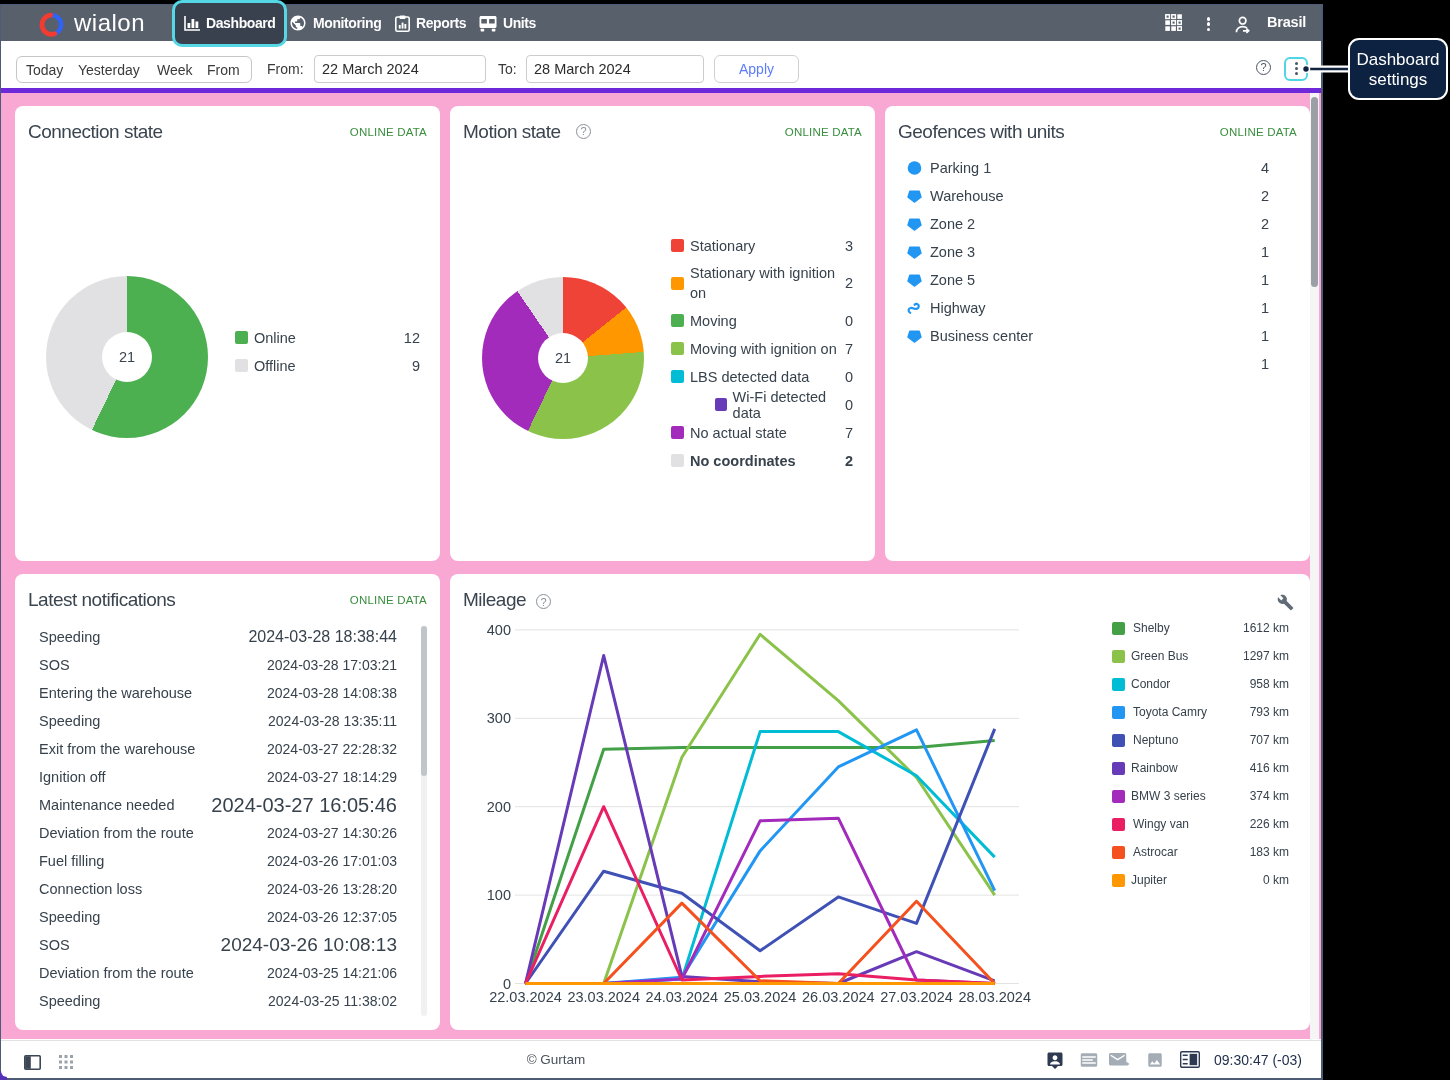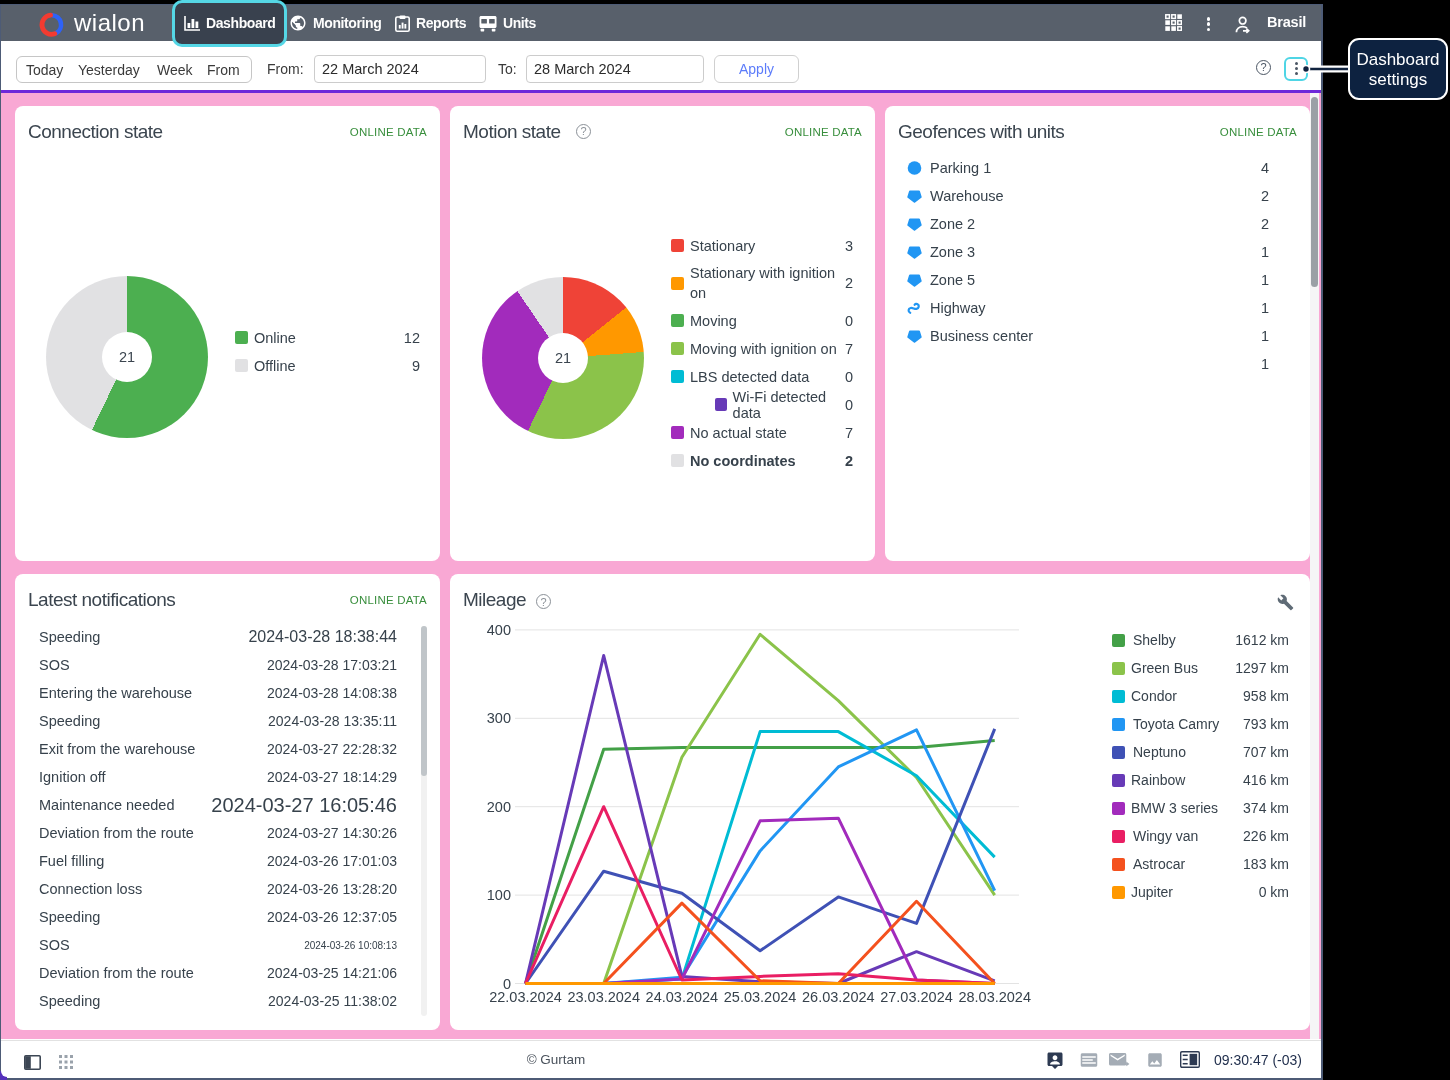--- a/index.html
+++ b/index.html
@@ -5,21 +5,21 @@
   * { margin:0; padding:0; box-sizing:border-box; }
   html,body { width:1450px; height:1080px; background:#000; font-family:"Liberation Sans", sans-serif; overflow:hidden; }
   .abs { position:absolute; }
   .app { position:absolute; left:0; top:4px; width:1323px; height:1076px; background:#fff; border:2px solid #4d5b76; border-top-width:1.5px; border-left-width:1.5px; }
   
   .nav { position:absolute; left:0; top:0; width:100%; height:36px; background:#58606b; }
   .logo-txt { position:absolute; left:73px; top:4px; color:#fff; font-size:24px; letter-spacing:0.5px; }
   .tab-active-box { position:absolute; left:171px; top:-5px; width:115px; height:47px; border:3px solid #55d7e6; border-radius:10px; background:#39414e; z-index:5; }
   .navitem { position:absolute; top:0; height:36px; display:flex; align-items:center; color:#fdfdfd; font-size:14px; font-weight:700; letter-spacing:-0.4px; z-index:6; }
   
-  .toolbar { position:absolute; left:0; top:36px; width:100%; height:52px; background:#fff; border-bottom:3px solid #6d28d9; }
+  .toolbar { position:absolute; left:0; top:36px; width:100%; height:52px; background:#fff; border-bottom:5px solid #6d28d9; }
   .seg { position:absolute; left:15px; top:15px; width:236px; height:27px; border:1px solid #c6c6c6; border-radius:6px; font-size:14px; color:#3a3a3a; } .seg span { top:5px; }
   .lab { position:absolute; top:20px; font-size:14px; color:#3a3a3a; }
   .inp { position:absolute; top:14px; height:28px; border:1px solid #ccc; border-radius:4px; font-size:14.5px; color:#2b2b2b; display:flex; align-items:center; padding-left:7px; background:#fff; }
   .applybtn { position:absolute; left:713px; top:14px; width:85px; height:28px; border:1px solid #d0d0d0; border-radius:6px; color:#5c7cfa; font-size:14px; display:flex; align-items:center; justify-content:center; }
   .helpq { position:absolute; left:1255px; top:54.5px; width:15px; height:15px; border:1.5px solid #4b5664; border-radius:50%; color:#4b5664; font-size:11px; display:flex; align-items:center; justify-content:center; }
   .kebabbtn { position:absolute; left:1283px; top:51.5px; width:24px; height:24px; border:2px solid #4fd5e5; border-radius:6px; background:#fff; }
   
   .content { position:absolute; left:0; top:88px; width:100%; height:946px; background:#f9a8d4; }
   .card { position:absolute; background:#fff; border-radius:8px; }
   .card-title { position:absolute; left:13px; top:15px; font-size:19px; letter-spacing:-0.5px; color:#3b454f; }
@@ -204,21 +204,21 @@
         <div style="display:flex;height:28px;align-items:center;">SOS<span style="margin-left:auto;font-size:14px;">2024-03-28 17:03:21</span></div>
         <div style="display:flex;height:28px;align-items:center;">Entering the warehouse<span style="margin-left:auto;font-size:14px;">2024-03-28 14:08:38</span></div>
         <div style="display:flex;height:28px;align-items:center;">Speeding<span style="margin-left:auto;font-size:14px;">2024-03-28 13:35:11</span></div>
         <div style="display:flex;height:28px;align-items:center;">Exit from the warehouse<span style="margin-left:auto;font-size:14px;">2024-03-27 22:28:32</span></div>
         <div style="display:flex;height:28px;align-items:center;">Ignition off<span style="margin-left:auto;font-size:14px;">2024-03-27 18:14:29</span></div>
         <div style="display:flex;height:28px;align-items:center;">Maintenance needed<span style="margin-left:auto;font-size:20px;">2024-03-27 16:05:46</span></div>
         <div style="display:flex;height:28px;align-items:center;">Deviation from the route<span style="margin-left:auto;font-size:14px;">2024-03-27 14:30:26</span></div>
         <div style="display:flex;height:28px;align-items:center;">Fuel filling<span style="margin-left:auto;font-size:14px;">2024-03-26 17:01:03</span></div>
         <div style="display:flex;height:28px;align-items:center;">Connection loss<span style="margin-left:auto;font-size:14px;">2024-03-26 13:28:20</span></div>
         <div style="display:flex;height:28px;align-items:center;">Speeding<span style="margin-left:auto;font-size:14px;">2024-03-26 12:37:05</span></div>
-        <div style="display:flex;height:28px;align-items:center;">SOS<span style="margin-left:auto;font-size:10px;">2024-03-26 10:08:13</span></div>
+        <div style="display:flex;height:28px;align-items:center;">SOS<span style="margin-left:auto;font-size:19px;">2024-03-26 10:08:13</span></div>
         <div style="display:flex;height:28px;align-items:center;">Deviation from the route<span style="margin-left:auto;font-size:14px;">2024-03-25 14:21:06</span></div>
         <div style="display:flex;height:28px;align-items:center;">Speeding<span style="margin-left:auto;font-size:14px;">2024-03-25 11:38:02</span></div>
       </div>
       <div class="abs" style="left:406px;top:52px;width:6px;height:390px;background:#f1f1f1;border-radius:3px;"></div>
       <div class="abs" style="left:406px;top:52px;width:6px;height:150px;background:#c0c5c9;border-radius:3px;"></div>
     </div>
 
     <div class="card" style="left:449px;top:481px;width:860px;height:456px;">
       <div class="card-title" style="left:13px;">Mileage</div>
       <div class="abs" style="left:86px;top:20px;width:15px;height:15px;border:1.4px solid #8b9198;border-radius:50%;color:#8b9198;font-size:11px;display:flex;align-items:center;justify-content:center;">?</div>
@@ -247,21 +247,21 @@
       <polyline points="75.5,409.5 153.7,409.5 231.9,183.2 310.1,60.3 388.3,126.6 466.5,203.5 544.7,321.1" fill="none" stroke="#8bc34a" stroke-width="3" stroke-linejoin="round"></polyline>
       <polyline points="75.5,409.5 153.7,409.5 231.9,405.1 310.1,157.6 388.3,157.6 466.5,201.8 544.7,283.1" fill="none" stroke="#00bcd4" stroke-width="3" stroke-linejoin="round"></polyline>
       <polyline points="75.5,409.5 153.7,409.5 231.9,403.3 310.1,276.9 388.3,192.9 466.5,155.8 544.7,316.7" fill="none" stroke="#2196f3" stroke-width="3" stroke-linejoin="round"></polyline>
       <polyline points="75.5,409.5 153.7,297.2 231.9,319.3 310.1,376.8 388.3,322.9 466.5,349.4 544.7,154.9" fill="none" stroke="#3f51b5" stroke-width="3" stroke-linejoin="round"></polyline>
       <polyline points="75.5,409.5 153.7,81.5 231.9,402.4 310.1,407.7 388.3,409.5 466.5,377.7 544.7,406.8" fill="none" stroke="#673ab7" stroke-width="3" stroke-linejoin="round"></polyline>
       <polyline points="75.5,409.5 153.7,409.5 231.9,405.1 310.1,246.8 388.3,244.2 466.5,406.0 544.7,409.5" fill="none" stroke="#a22bbc" stroke-width="3" stroke-linejoin="round"></polyline>
       <polyline points="75.5,409.5 153.7,232.7 231.9,406.0 310.1,402.4 388.3,399.8 466.5,406.0 544.7,409.5" fill="none" stroke="#e91e63" stroke-width="3" stroke-linejoin="round"></polyline>
       <polyline points="75.5,409.5 153.7,409.5 231.9,329.1 310.1,406.8 388.3,409.5 466.5,327.3 544.7,409.5" fill="none" stroke="#f4511e" stroke-width="3" stroke-linejoin="round"></polyline>
       <polyline points="75.5,409.5 153.7,409.5 231.9,409.5 310.1,409.5 388.3,409.5 466.5,409.5 544.7,409.5" fill="none" stroke="#ff9800" stroke-width="3" stroke-linejoin="round"></polyline>
       </svg>
-      <div class="abs" style="left:662px;top:52px;width:177px;font-size:14px;color:#37424c;text-align:center;">
+      <div class="abs" style="left:662px;top:40px;width:177px;font-size:12px;color:#37424c;text-align:center;">
         <div style="display:flex;align-items:center;height:28px;"><span class="legend-sq" style="background:#43a047;margin-right:8px;"></span>Shelby<span style="margin-left:auto;">1612 km</span></div>
         <div style="display:flex;align-items:center;height:28px;"><span class="legend-sq" style="background:#8bc34a;margin-right:6px;"></span>Green Bus<span style="margin-left:auto;">1297 km</span></div>
         <div style="display:flex;align-items:center;height:28px;"><span class="legend-sq" style="background:#00bcd4;margin-right:6px;"></span>Condor<span style="margin-left:auto;">958 km</span></div>
         <div style="display:flex;align-items:center;height:28px;"><span class="legend-sq" style="background:#2196f3;margin-right:8px;"></span>Toyota Camry<span style="margin-left:auto;">793 km</span></div>
         <div style="display:flex;align-items:center;height:28px;"><span class="legend-sq" style="background:#3f51b5;margin-right:8px;"></span>Neptuno<span style="margin-left:auto;">707 km</span></div>
         <div style="display:flex;align-items:center;height:28px;"><span class="legend-sq" style="background:#673ab7;margin-right:6px;"></span>Rainbow<span style="margin-left:auto;">416 km</span></div>
         <div style="display:flex;align-items:center;height:28px;"><span class="legend-sq" style="background:#a22bbc;margin-right:6px;"></span>BMW 3 series<span style="margin-left:auto;">374 km</span></div>
         <div style="display:flex;align-items:center;height:28px;"><span class="legend-sq" style="background:#e91e63;margin-right:8px;"></span>Wingy van<span style="margin-left:auto;">226 km</span></div>
         <div style="display:flex;align-items:center;height:28px;"><span class="legend-sq" style="background:#f4511e;margin-right:8px;"></span>Astrocar<span style="margin-left:auto;">183 km</span></div>
         <div style="display:flex;align-items:center;height:28px;"><span class="legend-sq" style="background:#ff9800;margin-right:6px;"></span>Jupiter<span style="margin-left:auto;">0 km</span></div>

